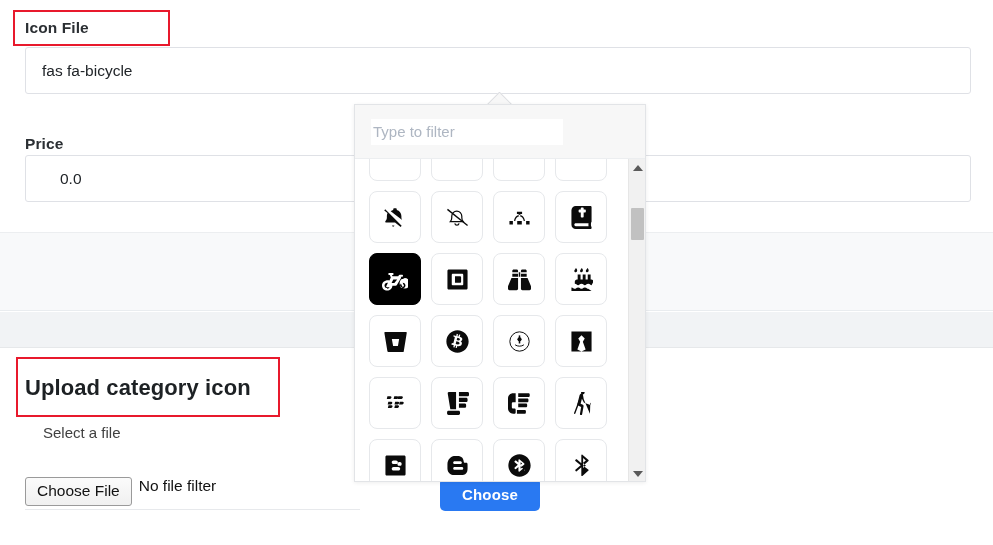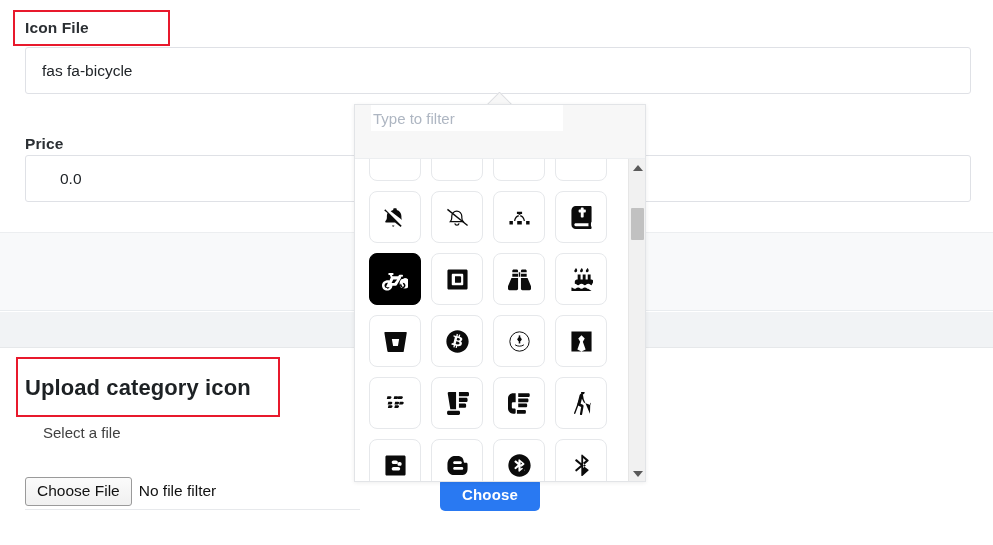--- a/index.html
+++ b/index.html
@@ -69,21 +69,21 @@
   }
   .select-file-label {
     position:absolute;
     left:43px; top:424px;
     font-size:15px;
     color:#404040;
   }
   .file-row {
     position:absolute;
     left:25px; top:477px;
-    display:flex; align-items:center;
+    display:flex; align-items:flex-start;
     white-space:nowrap;
   }
   .choose-file-btn {
     display:inline-block;
     font-family:"Liberation Sans", sans-serif;
     font-size:15.5px;
     color:#111;
     background:linear-gradient(#fbfbfb,#f0f0f0);
     border:1px solid #9a9a9a;
     border-radius:3px;
@@ -142,20 +142,21 @@
     border-left:1px solid #dcdee1;
     border-top:1px solid #dcdee1;
     transform:rotate(45deg);
   }
 
   .picker-header {
     height:54px;
     background:#f7f7f7;
     border-bottom:1px solid #eceef0;
     display:flex;
+    align-items:center;
     padding:0 16px;
   }
   .filter-input {
     width:192px;
     height:26px;
     border:none;
     background:#ffffff;
     outline:none;
     font-family:"Liberation Sans", sans-serif;
     font-size:15px;

